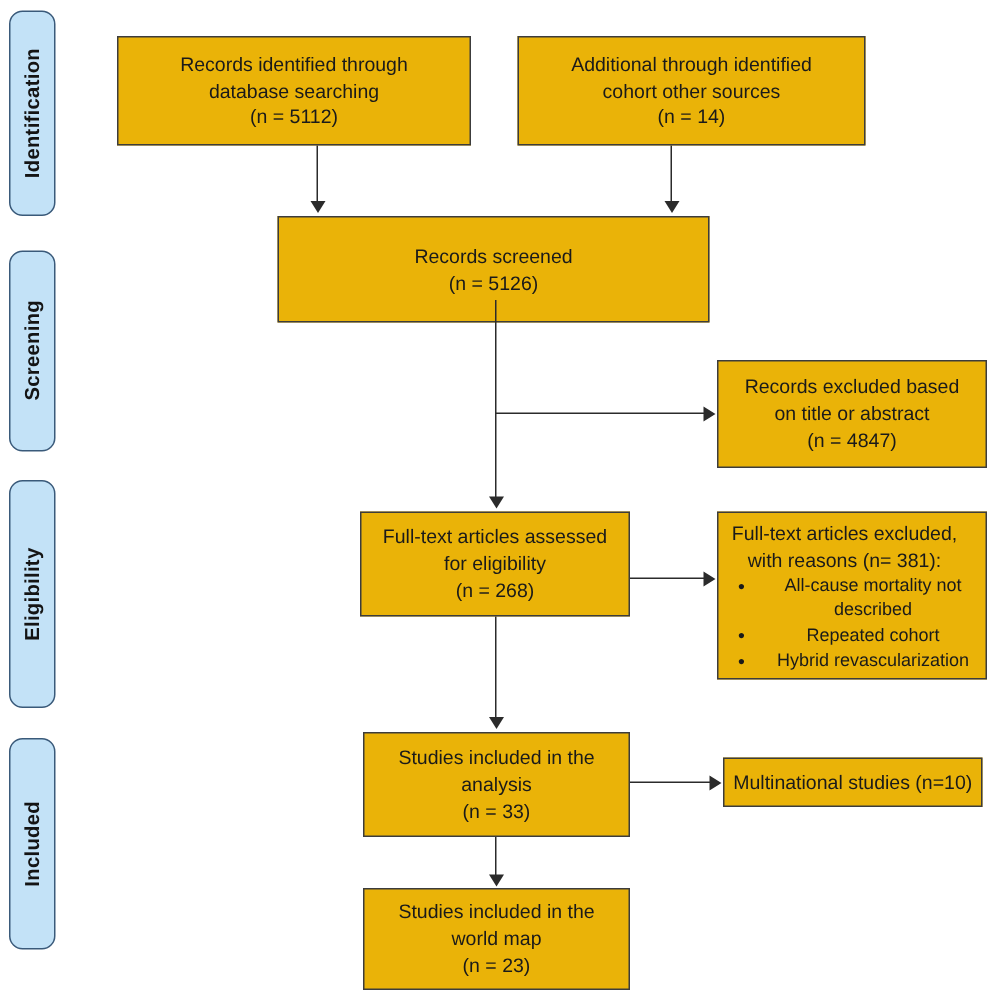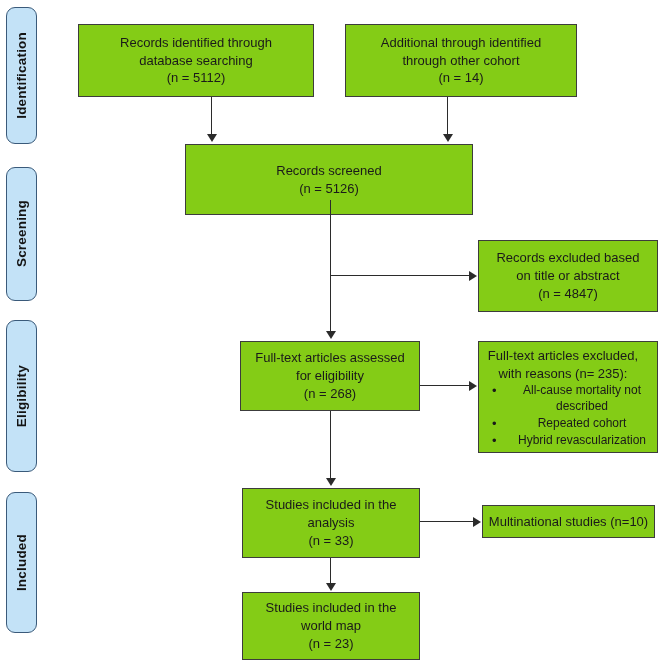--- a/index.html
+++ b/index.html
@@ -36,21 +36,21 @@
     font-weight: bold;
     font-size: 13.5px;
     letter-spacing: 0.2px;
     color: #141414;
     white-space: nowrap;
   }
   
   .flow-box {
     position: absolute;
     box-sizing: border-box;
-    background: #84cc16;
+    background: #eab308;
     border: 1.4px solid #3c3c3c;
     display: flex;
     flex-direction: column;
     align-items: center;
     justify-content: center;
     text-align: center;
     font-size: 13px;
     line-height: 1.38;
     padding: 3px 6px;
   }
@@ -132,21 +132,21 @@
   </div>
 
   <div class="flow-box" style="left:78px; top:24px; width:236px; height:73px;">
     <span class="line">Records identified through</span>
     <span class="line">database searching</span>
     <span class="line">(n = 5112)</span>
   </div>
 
   <div class="flow-box" style="left:345px; top:24px; width:232px; height:73px;">
     <span class="line">Additional through identified</span>
-    <span class="line">through other cohort</span>
+    <span class="line">cohort other sources</span>
     <span class="line">(n = 14)</span>
   </div>
 
   <div class="conn v" style="left:211px; top:97px; height:38px;"></div>
   <div class="arrow-down" style="left:207px; top:134px;"></div>
 
   <div class="conn v" style="left:447px; top:97px; height:38px;"></div>
   <div class="arrow-down" style="left:443px; top:134px;"></div>
 
   <div class="flow-box" style="left:185px; top:144px; width:288px; height:71px;">
@@ -170,21 +170,21 @@
     <span class="line">Full-text articles assessed</span>
     <span class="line">for eligibility</span>
     <span class="line">(n = 268)</span>
   </div>
 
   <div class="conn h" style="left:420px; top:385px; width:50px;"></div>
   <div class="arrow-right" style="left:469px; top:381px;"></div>
 
   <div class="flow-box reasons" style="left:478px; top:341px; width:180px; height:112px;">
     <span class="heading">Full-text articles excluded,</span>
-    <span class="heading">with reasons (n= 235):</span>
+    <span class="heading">with reasons (n= 381):</span>
     <ul>
       <li>All-cause mortality not described</li>
       <li>Repeated cohort</li>
       <li>Hybrid revascularization</li>
     </ul>
   </div>
 
   <div class="conn v" style="left:330px; top:411px; height:68px;"></div>
   <div class="arrow-down" style="left:326px; top:478px;"></div>
 

